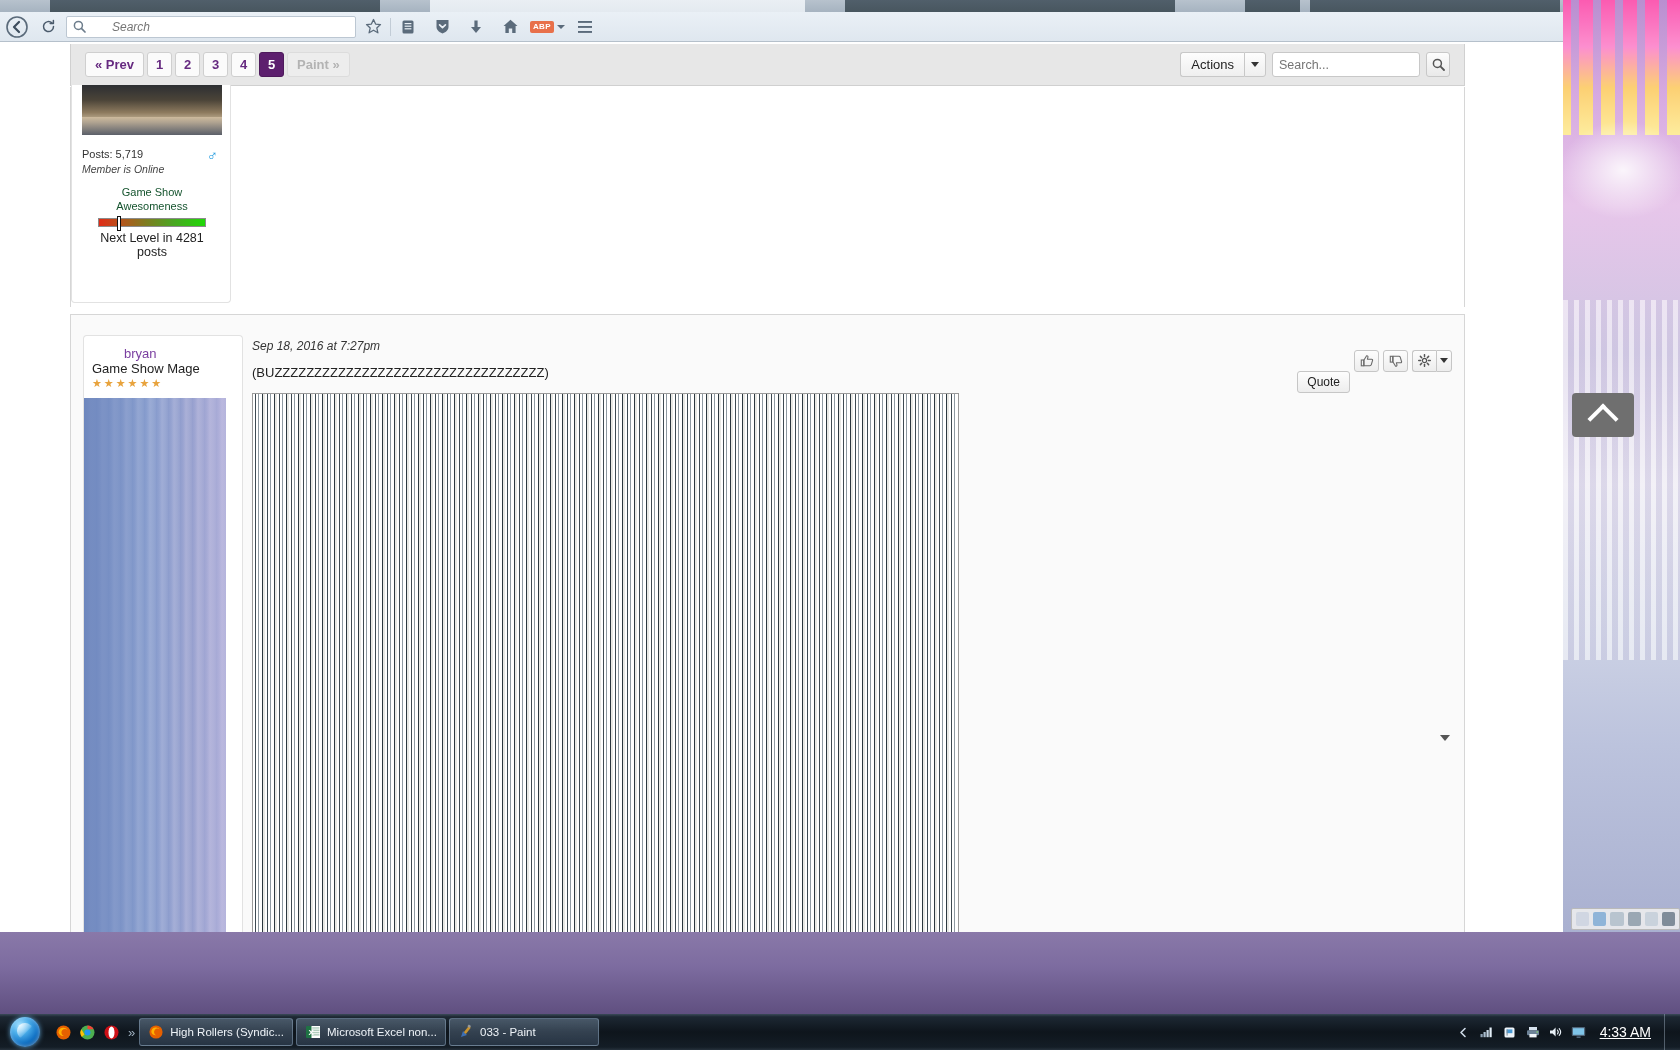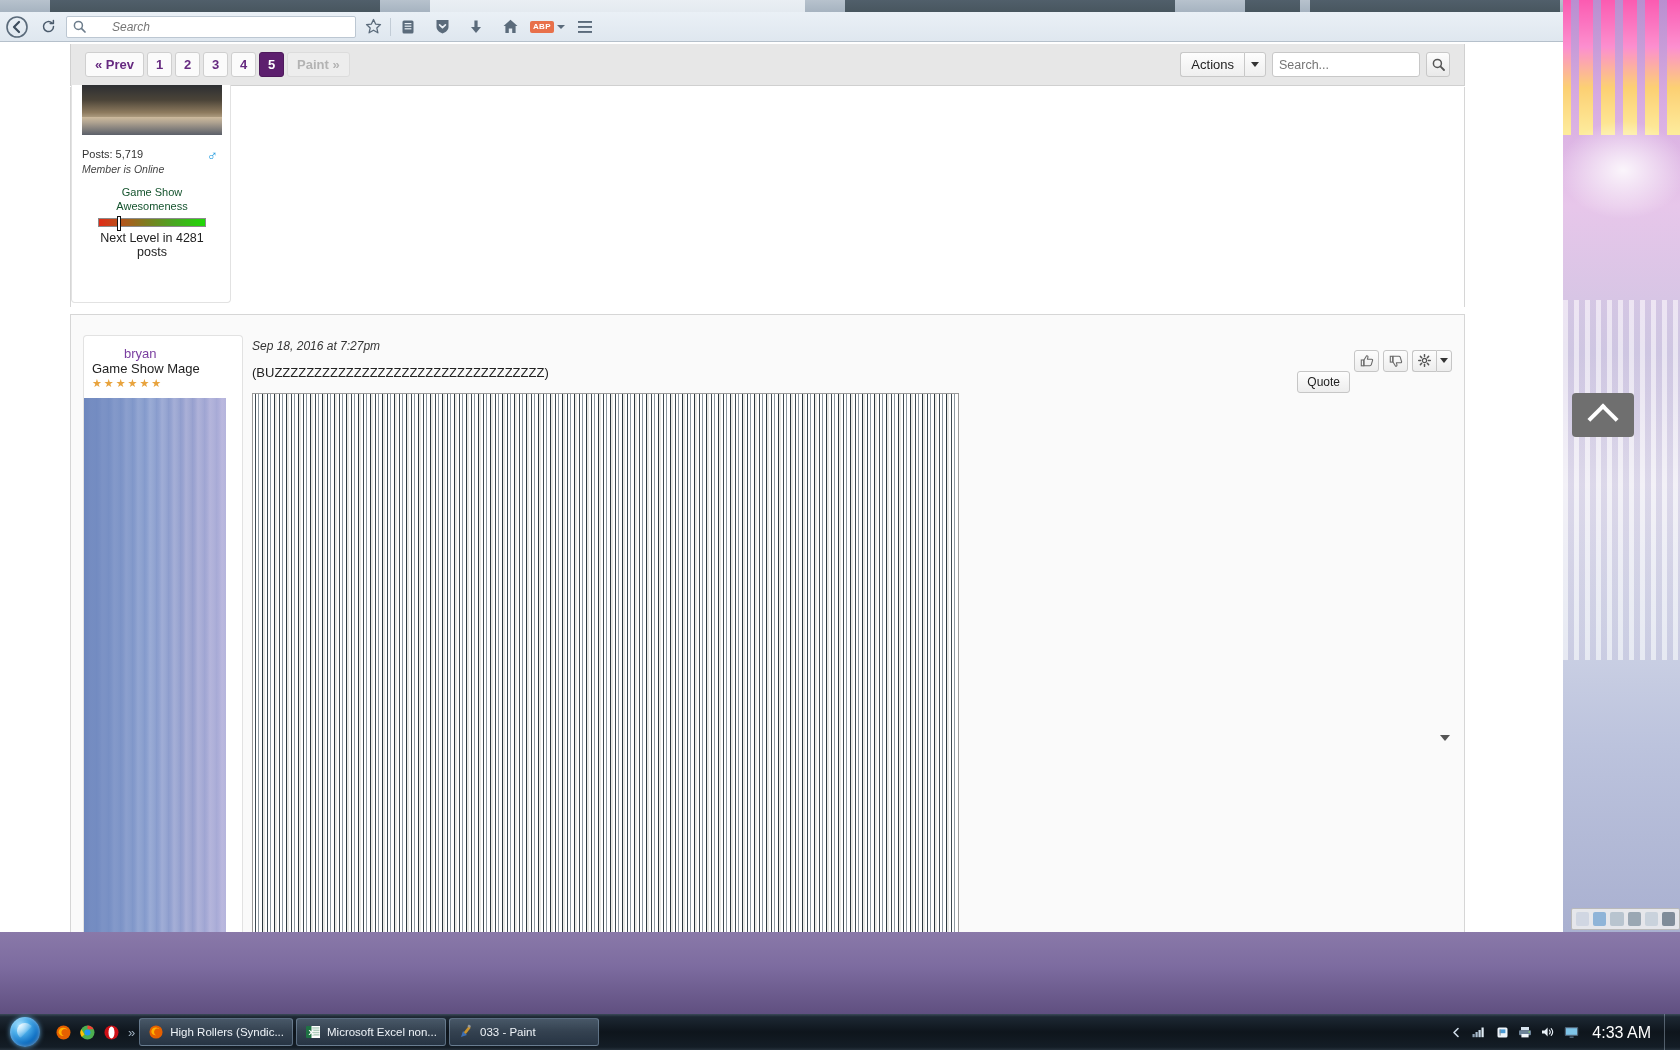--- a/index.html
+++ b/index.html
@@ -318,21 +318,21 @@
   .task {
     height: 28px; min-width: 150px; max-width: 200px; padding: 0 8px;
     background: linear-gradient(180deg, rgba(110,130,150,0.55), rgba(45,60,78,0.75));
     border: 1px solid rgba(150,175,200,0.45); border-radius: 3px;
     display: flex; align-items: center; gap: 6px; cursor: pointer;
   }
   .task-label { font-size: 11.5px; color: #eef3f8; white-space: nowrap; overflow: hidden; text-overflow: ellipsis; }
   .task-ico { width: 16px; height: 16px; border-radius: 2px; flex: 0 0 16px; }
   .tray { margin-left: auto; display: flex; align-items: center; gap: 7px; padding-right: 6px; }
   .tray-ico { width: 16px; height: 16px; display:flex;align-items:center;justify-content:center; cursor:pointer; }
-  .clock { font-size: 16px; color: #ffffff; padding: 0 6px; text-align:center; line-height: 13px; cursor:pointer; }
+  .clock { font-size: 14px; color: #ffffff; padding: 0 6px; text-align:center; line-height: 13px; cursor:pointer;text-decoration:underline; }
   .show-desktop { width: 10px; height: 36px; border-left: 1px solid rgba(200,220,240,0.35); cursor: pointer; }
 </style>
 </head>
 <body>
 
 <div id="screen">
 
   <div class="wallpaper">
     <div class="wall-blobs"></div>
   </div>

